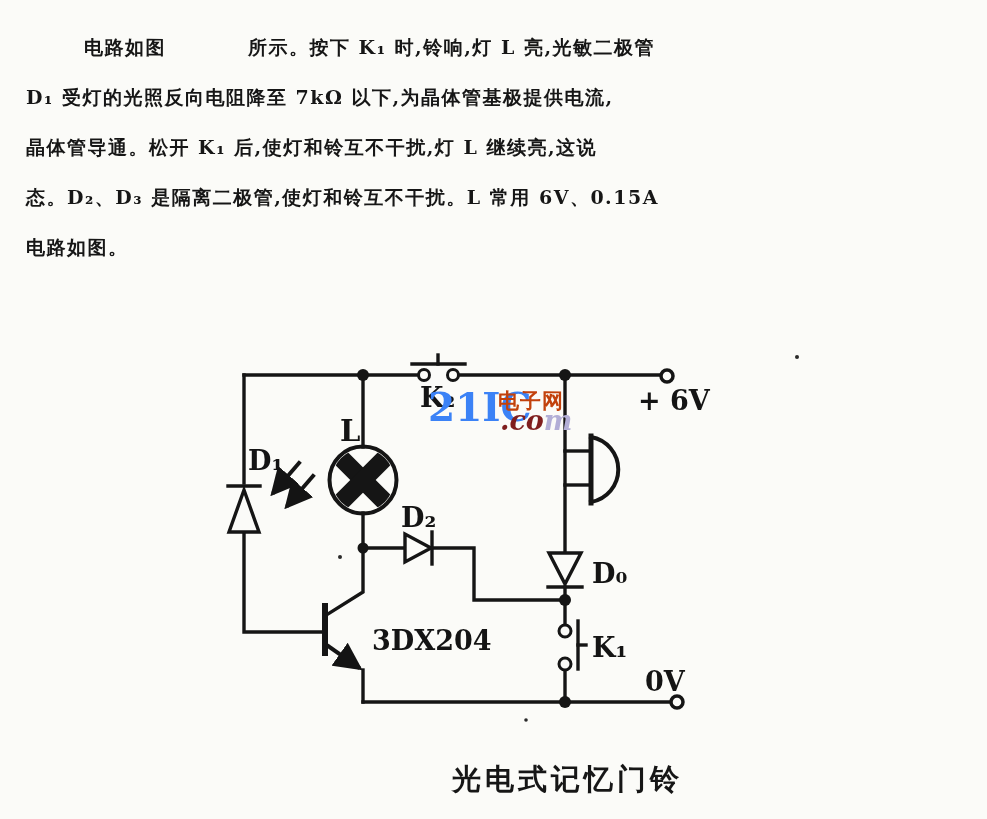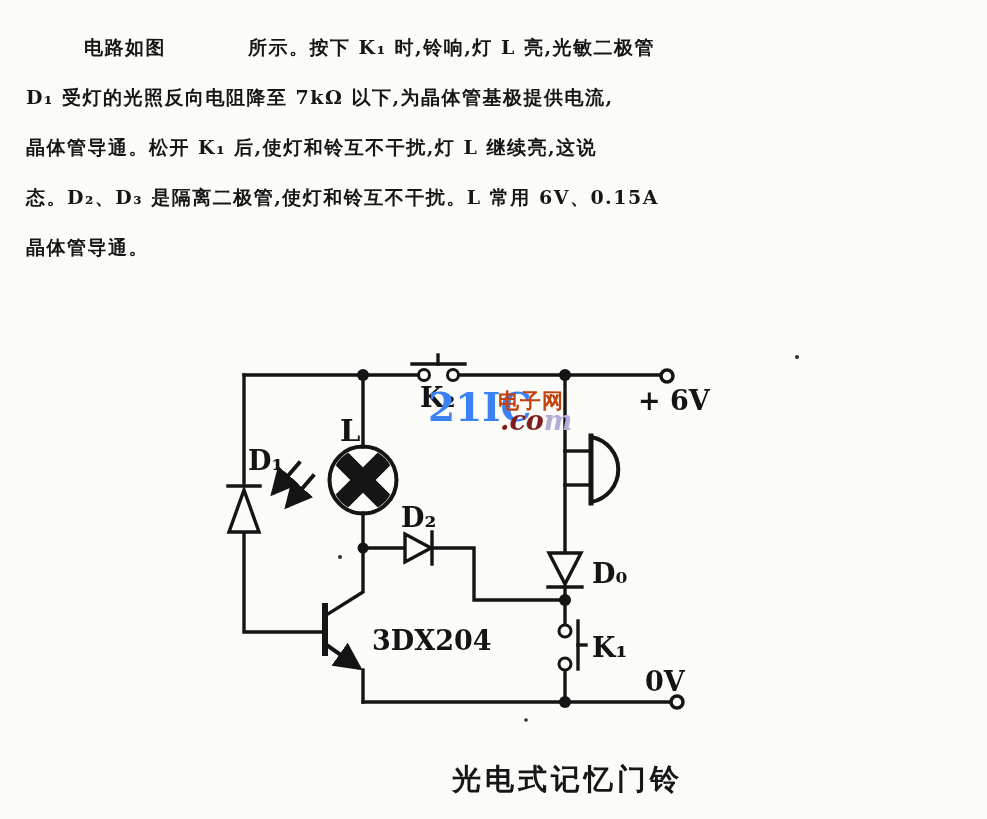--- a/index.html
+++ b/index.html
@@ -50,21 +50,21 @@
   }
 </style>
 </head>
 <body>
 
 <div class="article">
   <div class="line indent">电路如图　　　　所示。按下 K₁ 时,铃响,灯 L 亮,光敏二极管</div>
   <div class="line">D₁ 受灯的光照反向电阻降至 7kΩ 以下,为晶体管基极提供电流,</div>
   <div class="line">晶体管导通。松开 K₁ 后,使灯和铃互不干扰,灯 L 继续亮,这说</div>
   <div class="line">态。D₂、D₃ 是隔离二极管,使灯和铃互不干扰。L 常用 6V、0.15A</div>
-  <div class="line">晶体管导通。</div>
+  <div class="line">电路如图。</div>
 </div>
 
 <svg class="circuit-svg" viewBox="0 0 987 819">
   <defs>
     <clipPath id="lampClip">
         <circle cx="363" cy="480" r="31"></circle>
       </clipPath>
     <marker id="arrowHead" viewBox="0 0 10 10" refX="8" refY="5" markerWidth="7" markerHeight="7" orient="auto-start-reverse">
       <path d="M0,0 L10,5 L0,10 Z" fill="#141414"></path>
     </marker>

